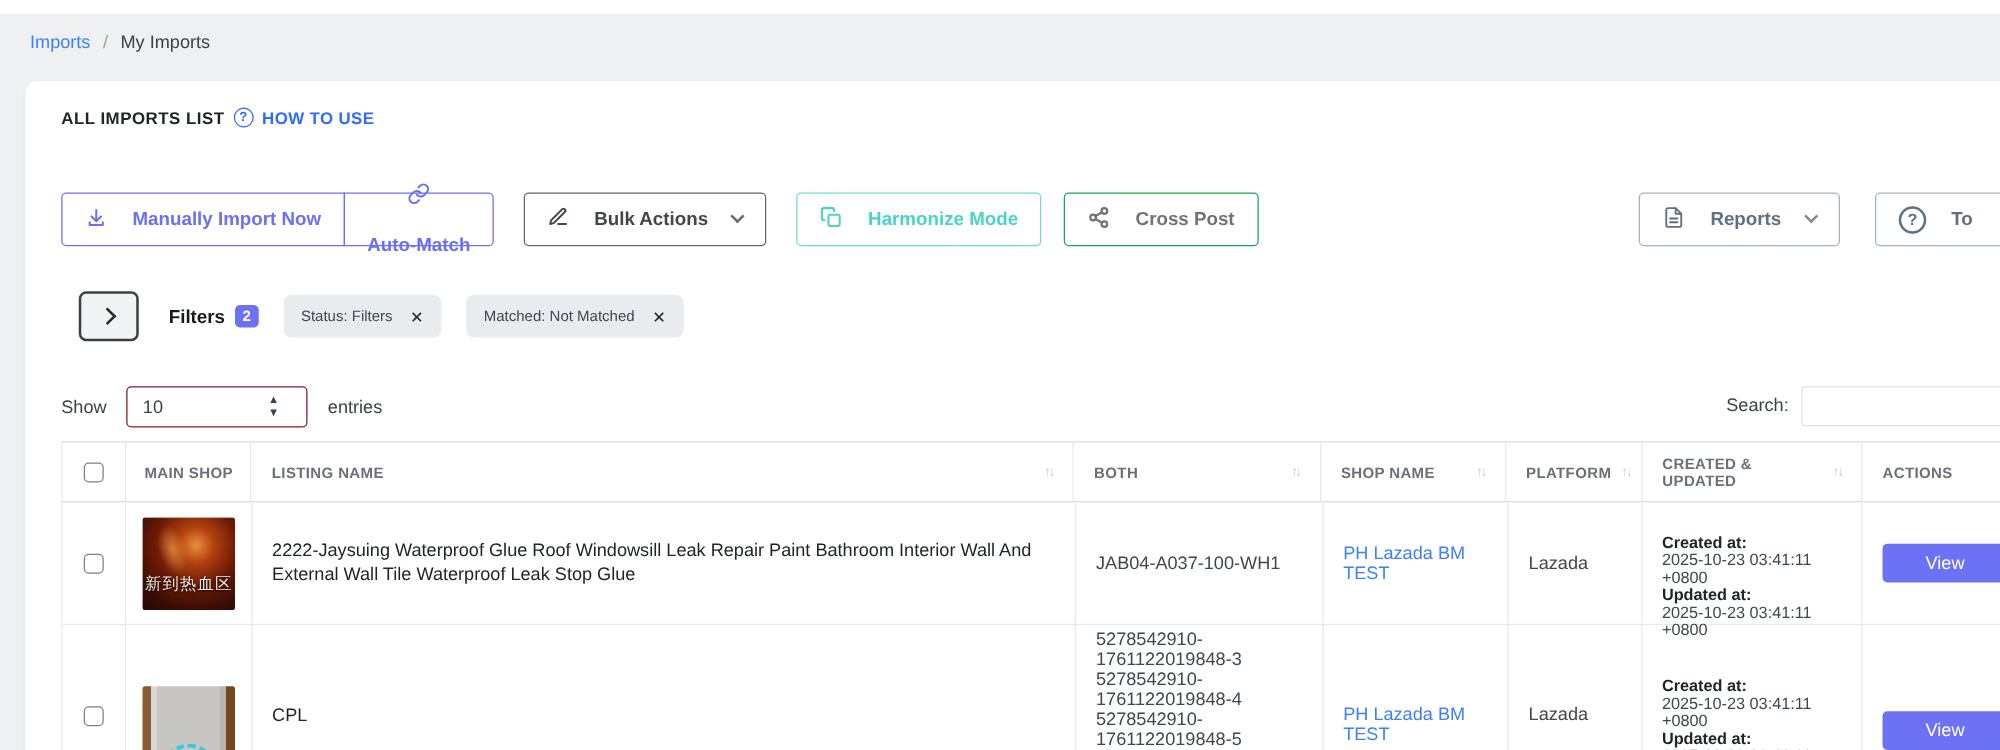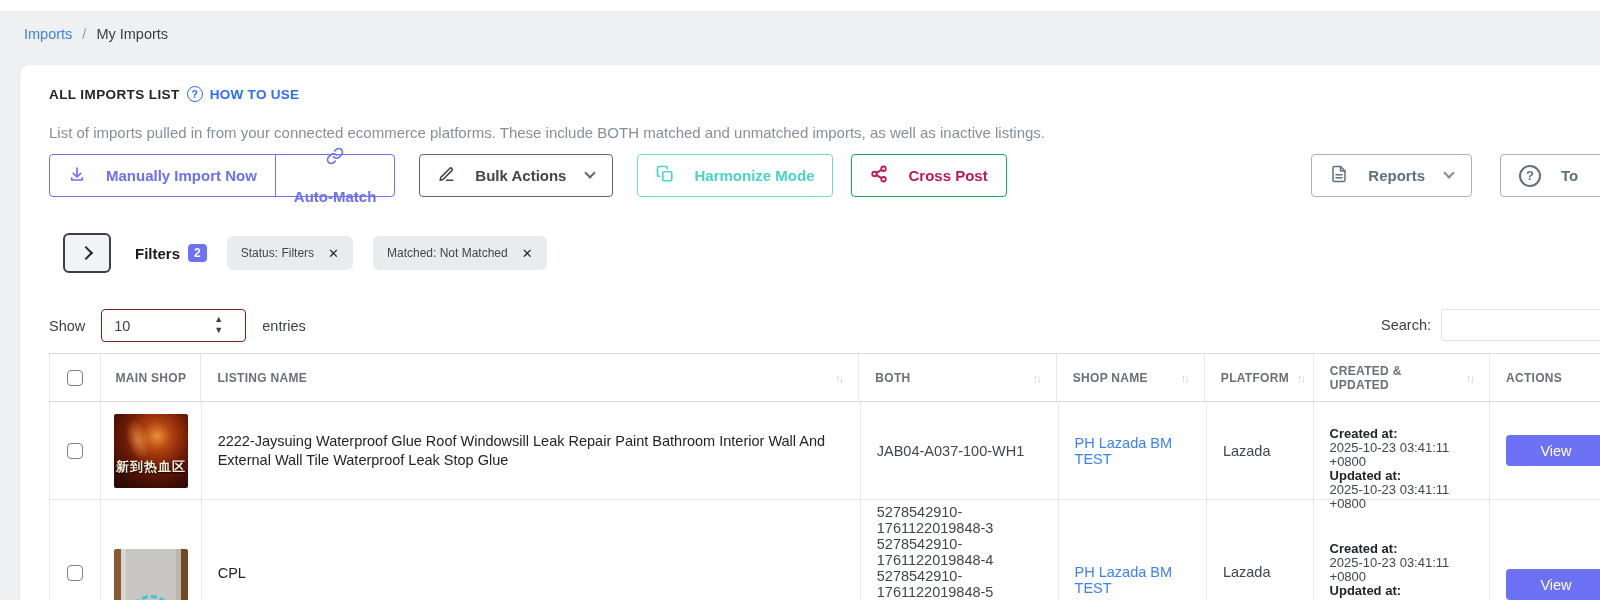--- a/index.html
+++ b/index.html
@@ -20,21 +20,21 @@
   .desc { position:absolute; left:29px; top:59px; font-size:15px; color:#878f96; }
   
   .toolbar { position:absolute; left:29px; right:10px; top:89px; height:43px; display:flex; align-items:stretch; }
   .btn { display:inline-flex; align-items:center; justify-content:center; gap:20px; padding:0 18px; background:#fff; border:1px solid; border-radius:4px; font-size:15px; font-weight:bold; cursor:pointer; white-space:nowrap; }
   .btn svg { flex:0 0 auto; }
   .btn-indigo { border-color:#6b70f5; color:#6b70f5; }
   .grp-l { border-radius:4px 0 0 4px; }
   .grp-r { border-radius:0 4px 4px 0; margin-left:-1px;flex-direction:column; }
   .btn-gray { border-color:#60666c; color:#40464c; margin-left:24px; }
   .btn-teal { border-color:#6edcd1; color:#48d5c6; margin-left:24px; }
-  .btn-green { border-color:#10a957; color:#be185d; margin-left:18px; }
+  .btn-green { border-color:#10a957; color:#737373; margin-left:18px; }
   .btn-slate { border-color:#a7b2c0; color:#5f7083; }
   .push { margin-left:auto; }
   .btn-help { margin-left:28px; width:130px; justify-content:flex-start; }
   .chev { width:8px; height:8px; border-right:2px solid currentColor; border-bottom:2px solid currentColor; transform:rotate(45deg); margin-top:-5px; opacity:.8; }
   .qicon-slate { width:22px; height:22px; border:2px solid #5f7083; border-radius:50%; color:#5f7083; font-size:13px; font-weight:bold; display:flex; align-items:center; justify-content:center; }
   
   .filters-row { position:absolute; left:43px; top:168px; height:40px; display:flex; align-items:center; }
   .filters-toggle { width:48px; height:40px; background:#f2f3f5; border:2px solid #3a4045; border-radius:6px; display:flex; align-items:center; justify-content:center; cursor:pointer; }
   .chev-right { width:10px; height:10px; border-right:2.5px solid #23282d; border-bottom:2.5px solid #23282d; transform:rotate(-45deg); margin-left:-3px; }
   .filters-label { font-size:15px; font-weight:bold; color:#16191d; margin-left:24px; }
@@ -87,21 +87,21 @@
   .off-act { padding-top:69px; }
   .r1-cu { padding-top:25px; align-items:flex-start !important; }
   .r1-act { align-items:center; }
   
   .thumb1 { width:74px; height:74px; align-self:center; border-radius:2px; position:relative; overflow:hidden;
     background:
       radial-gradient(circle at 58% 30%, rgba(244,150,60,.95) 0%, rgba(190,70,16,.9) 22%, rgba(122,29,6,.85) 48%, rgba(58,13,4,.9) 78%, #240803 100%),
       #2a0a04; }
   .thumb1::before { content:""; position:absolute; left:18%; top:8%; width:30%; height:55%;
     background:radial-gradient(ellipse at center, rgba(255,180,90,.55), rgba(150,40,10,0) 70%); transform:rotate(-18deg); }
-  .thumb1 .cn { position:absolute; left:0; right:0; bottom:12px; text-align:center; color:#f3ece0; font-weight:bold; font-size:13px; letter-spacing:1px; text-shadow:0 1px 2px #000; }
+  .thumb1 .cn { position:absolute; left:0; right:0; bottom:12px; text-align:center; color:#f3ece0; font-weight:normal; font-size:13px; letter-spacing:1px; text-shadow:0 1px 2px #000; }
   .thumb2 { width:74px; height:130px; position:relative; overflow:hidden; border-radius:2px;
     background:linear-gradient(90deg,#8a5a33 0 7px,#d8d7d4 7px 12px,#c7c6c3 12px 62px,#b9b6b1 62px 67px,#71481f 67px 74px); }
   .lock-ring { position:absolute; left:50%; top:46px; width:46px; height:46px; margin-left:-23px; border-radius:50%; border:3px dashed #37c9da; display:flex; align-items:center; justify-content:center; }
 </style>
 </head>
 <body>
 
 <div class="topstrip"></div>
 
 <div class="breadcrumb">
@@ -111,21 +111,20 @@
 </div>
 
 <div class="card">
 
   <div class="title-row">
     <span class="page-title">ALL IMPORTS LIST</span>
     <span class="qicon">?</span>
     <span class="howto">HOW TO USE</span>
   </div>
 
-  <div class="desc">List of imports pulled in from your connected ecommerce platforms. These include BOTH matched and unmatched imports, as well as inactive listings.</div>
 
   <div class="toolbar">
     <button class="btn btn-indigo grp-l">
       <span><svg width="18" height="18" viewBox="0 0 24 24" fill="none" stroke="currentColor" stroke-width="2.2" stroke-linecap="round" stroke-linejoin="round">
             <path d="M12 4v11"></path>
             <path d="m7 11 5 5 5-5"></path>
             <path d="M5 17v3h14v-3"></path>
           </svg></span>
       <span>Manually Import Now</span>
     </button>

